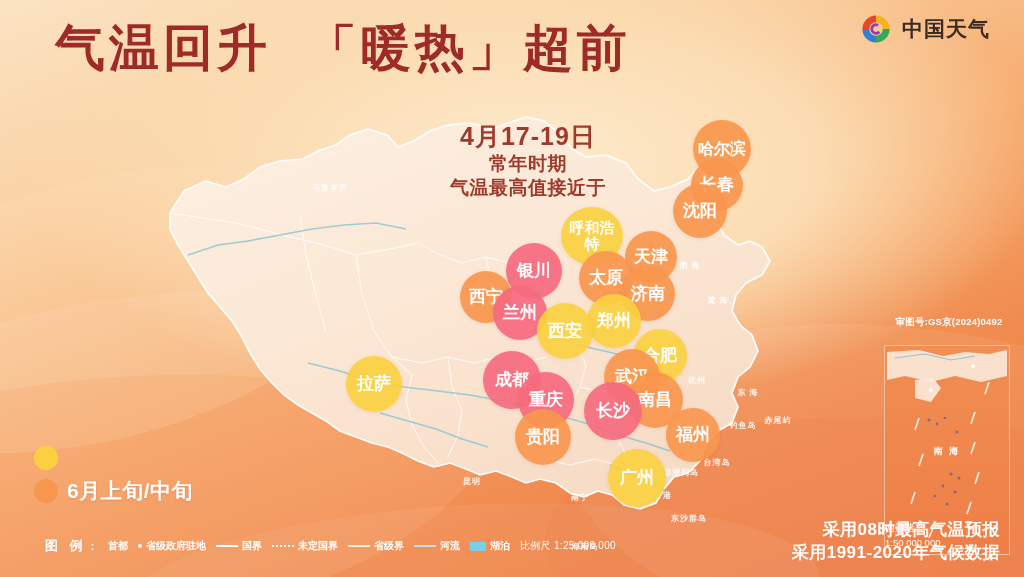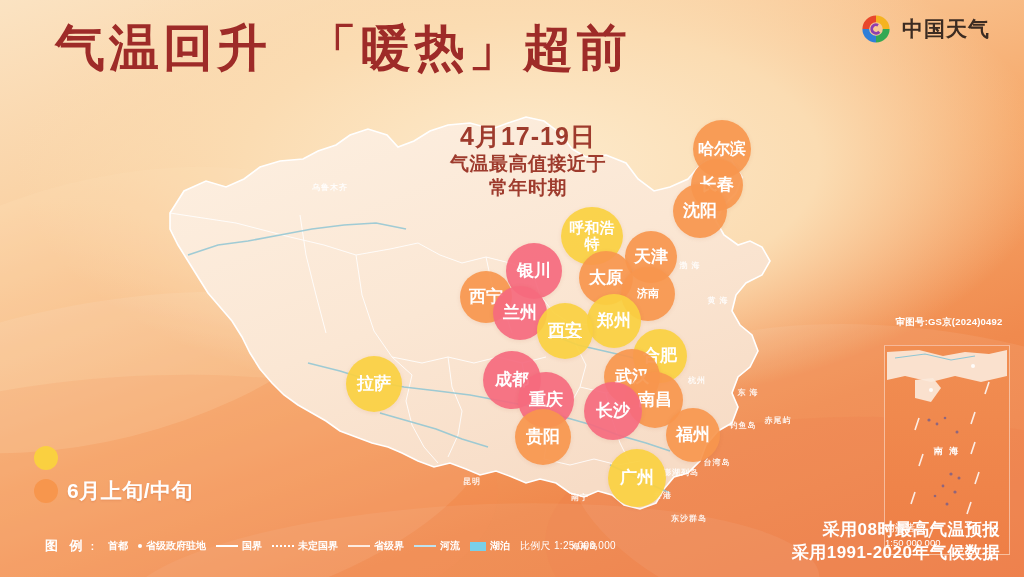--- a/index.html
+++ b/index.html
@@ -174,21 +174,21 @@
     </div>
 
   <div id="bubbles">
       <div class="bub orange" title="哈尔滨 — 6月上旬/中旬" style="left: 693px; top: 120px; width: 58px; height: 58px; font-size: 16px;">哈尔滨</div>
       <div class="bub orange" title="长春 — 6月上旬/中旬" style="left: 691px; top: 159px; width: 52px; height: 52px; font-size: 17px;">长春</div>
       <div class="bub orange" title="沈阳 — 6月上旬/中旬" style="left: 673px; top: 184px; width: 54px; height: 54px; font-size: 17px;">沈阳</div>
       <div class="bub yellow" title="呼和浩特 — 5月中旬/下旬" style="left: 561px; top: 207px; width: 58px; height: 58px; font-size: 15px; padding: 0px 2px; line-height: 1.05;">呼和浩特</div>
       <div class="bub orange" title="天津 — 6月上旬/中旬" style="left: 625px; top: 231px; width: 52px; height: 52px; font-size: 17px;">天津</div>
       <div class="bub pink" title="银川 — 6月下旬或以后" style="left: 506px; top: 243px; width: 56px; height: 56px; font-size: 17px;">银川</div>
       <div class="bub orange" title="太原 — 6月上旬/中旬" style="left: 579px; top: 251px; width: 54px; height: 54px; font-size: 17px;">太原</div>
-      <div class="bub orange" title="济南 — 6月上旬/中旬" style="left: 621px; top: 267px; width: 54px; height: 54px; font-size: 11px;">济南</div>
+      <div class="bub orange" title="济南 — 6月上旬/中旬" style="left: 621px; top: 267px; width: 54px; height: 54px; font-size: 17px;">济南</div>
       <div class="bub orange" title="西宁 — 6月上旬/中旬" style="left: 460px; top: 271px; width: 52px; height: 52px; font-size: 17px;">西宁</div>
       <div class="bub pink" title="兰州 — 6月下旬或以后" style="left: 493px; top: 286px; width: 54px; height: 54px; font-size: 17px;">兰州</div>
       <div class="bub yellow" title="郑州 — 5月中旬/下旬" style="left: 587px; top: 294px; width: 54px; height: 54px; font-size: 17px;">郑州</div>
       <div class="bub yellow" title="西安 — 5月中旬/下旬" style="left: 537px; top: 303px; width: 56px; height: 56px; font-size: 17px; text-decoration: underline;">西安</div>
       <div class="bub yellow" title="合肥 — 5月中旬/下旬" style="left: 633px; top: 329px; width: 54px; height: 54px; font-size: 17px;">合肥</div>
       <div class="bub yellow" title="拉萨 — 5月中旬/下旬" style="left: 346px; top: 356px; width: 56px; height: 56px; font-size: 17px;">拉萨</div>
       <div class="bub pink" title="成都 — 6月下旬或以后" style="left: 483px; top: 351px; width: 58px; height: 58px; font-size: 17px;">成都</div>
       <div class="bub orange" title="武汉 — 6月上旬/中旬" style="left: 604px; top: 349px; width: 56px; height: 56px; font-size: 17px;">武汉</div>
       <div class="bub pink" title="重庆 — 6月下旬或以后" style="left: 518px; top: 372px; width: 56px; height: 56px; font-size: 17px;">重庆</div>
       <div class="bub orange" title="南昌 — 6月上旬/中旬" style="left: 627px; top: 372px; width: 56px; height: 56px; font-size: 17px;">南昌</div>
@@ -208,22 +208,22 @@
         <circle cx="20" cy="20" r="5" fill="none" stroke="#8e3fb0" stroke-width="3.4" stroke-dasharray="22 10" transform="rotate(40 20 20)"></circle>
       </svg>
     </span>
     <span class="btxt">中国天气</span>
   </div>
 
   <div id="title">气温回升  「暖热」超前</div>
 
   <div id="subtitle">
     <div class="l1">4月17-19日</div>
+    <div class="l2">常年时期</div>
     <div class="l2">气温最高值接近于</div>
-    <div class="l2">常年时期</div>
   </div>
 
   <div id="legend">
       <div class="lg-row">
         <span class="lg-dot" style="background: rgb(250, 208, 64);"></span>
       </div>
       <div class="lg-row">
         <span class="lg-dot" style="background: rgb(247, 150, 77);"></span>
         <span class="lg-txt">6月上旬/中旬</span>
       </div>

